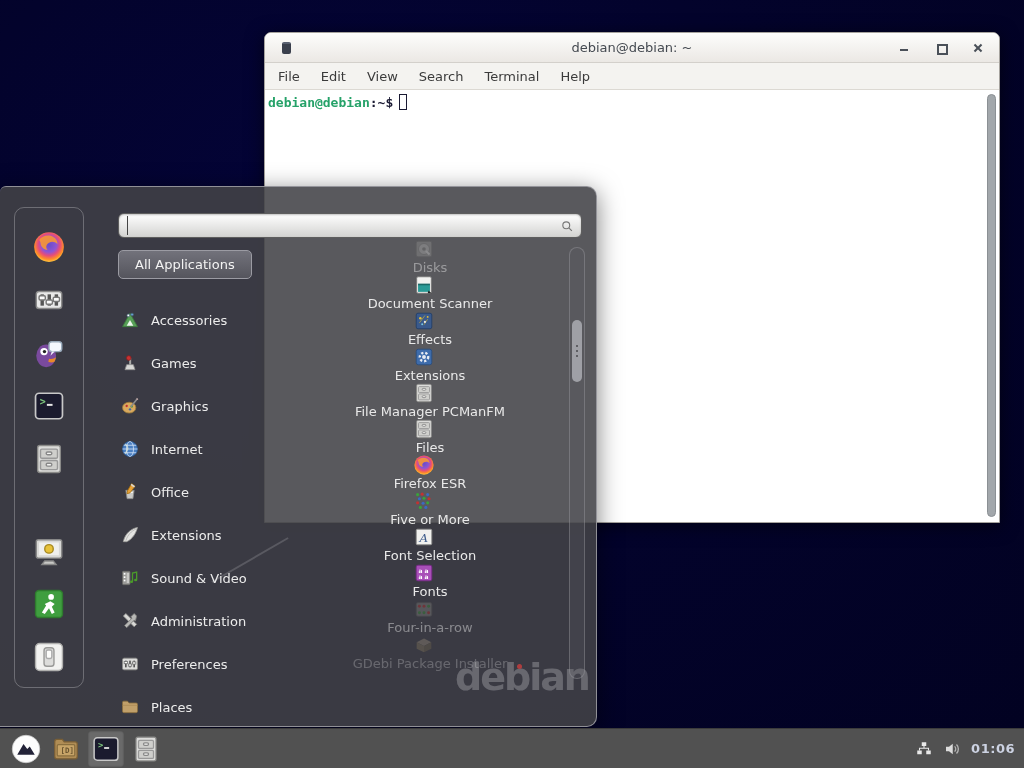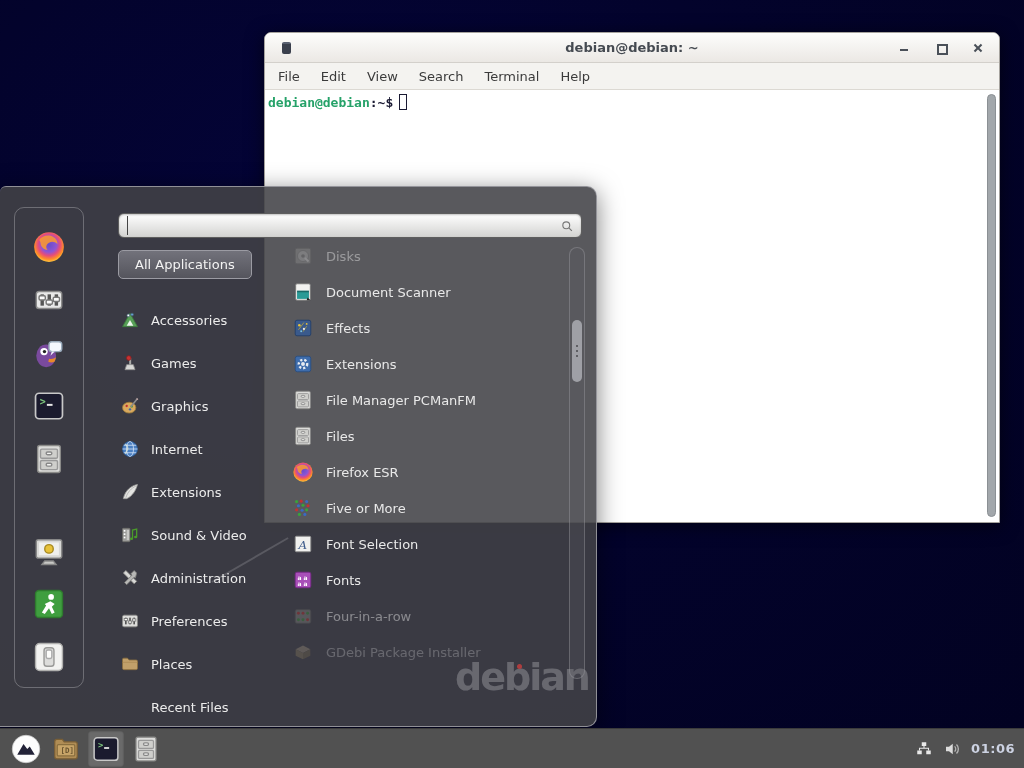--- a/index.html
+++ b/index.html
@@ -9,21 +9,21 @@
 
   
   .terminal-window { position:absolute; left:264px; top:32px; width:736px; height:491px;
     background:#ffffff; border:1px solid #a6a39e; border-radius:7px 7px 0 0;
     box-shadow:0 3px 18px rgba(0,0,0,0.55); z-index:1; }
   .titlebar { position:relative; height:30px; background:linear-gradient(#fdfdfc,#ebe8e4);
     border-bottom:1px solid #d3d0cb; border-radius:6px 6px 0 0; }
   .titlebar-appicon { position:absolute; left:17px; top:9px; width:9px; height:12px;
     background:#3a3f4c; border-radius:2px; border-top:2px solid #596070; }
   .window-title { position:absolute; left:0; right:0; text-align:center; line-height:30px;
-    font-size:13px; font-weight:bold; color:#454a51; }
+    font-size:13px; font-weight:normal; color:#454a51; }
   .window-controls { position:absolute; right:14px; top:0; height:30px; display:flex; align-items:center; gap:23px; }
   .wc { width:14px; height:14px; position:relative; cursor:default; }
   .wc-minimize::after { content:""; position:absolute; left:3px; top:8px; width:8px; height:2px; background:#4a5058; }
   .wc-maximize::after { content:""; position:absolute; left:3px; top:3px; width:7px; height:7px; border:2px solid #4a5058; }
   .wc-close::before, .wc-close::after { content:""; position:absolute; left:2px; top:6px; width:10px; height:2px; background:#4a5058; }
   .wc-close::before { transform:rotate(45deg); }
   .wc-close::after  { transform:rotate(-45deg); }
   .menubar { height:27px; background:#f4f3f0; border-bottom:1px solid #dcd9d3;
     display:flex; align-items:center; padding-left:11px; gap:17px; font-size:13px; color:#3b3b3b; }
   .menubar span { padding:0 2px; }
@@ -60,21 +60,21 @@
   .fav.after-gap { margin-top:39px; }
   .categories { position:absolute; left:116px; top:60px; width:172px; }
   .cat-selected { display:inline-flex; align-items:center; height:29px; margin:3px 0 16px 2px;
     padding:0 16px; background:linear-gradient(#72727b,#55555d); border:1px solid #9b9ba3;
     border-radius:5px; color:#f3f3f3; font-size:13px; cursor:pointer; }
   .cat-row { display:flex; align-items:center; height:36px; padding-left:4px;
     color:#ececec; font-size:13px; cursor:pointer;margin-top:7px; }
   .cat-ic { width:20px; height:20px; margin-right:11px; flex:none; }
   .apps { position:absolute; left:288px; top:51px; width:280px; }
   .app-row { display:flex; align-items:center; height:36px; padding-left:4px;
-    color:#e9e9e9; font-size:13px; cursor:pointer; }
+    color:#e9e9e9; font-size:13px; cursor:pointer;flex-direction:column; }
   .app-ic { width:22px; height:22px; margin-right:12px; flex:none; }
   .app-row.dim  { opacity:0.45; }
   .app-row.dim2 { opacity:0.26; }
   .app-scroll-track { position:absolute; left:569px; top:60px; width:16px; height:432px;
     border:1px solid rgba(172,172,178,0.35); border-radius:8px; background:rgba(92,92,98,0.25); }
   .app-scroll-thumb { position:absolute; left:2px; top:72px; width:10px; height:62px;
     background:#9fa0a6; border-radius:5px; }
   .thumb-grip { position:absolute; left:4px; top:25px; width:2px; height:12px;
     background:repeating-linear-gradient(#5f5f64 0 2px, transparent 2px 5px); }
   .ic { display:inline-block; }
@@ -232,20 +232,30 @@
         </div><div class="cat-row">
           <span class="ic cat-ic" style="width: 20px; height: 20px;">
             <svg viewBox="0 0 24 24">
               <circle cx="12" cy="12" r="9" fill="#4a7fc1" stroke="#2a5a96"></circle>
               <ellipse cx="12" cy="12" rx="4.2" ry="9" fill="none" stroke="#cfe0f5" stroke-width="1"></ellipse>
               <path d="M3 12h18M4.5 7.5h15M4.5 16.5h15" stroke="#cfe0f5" stroke-width="1" fill="none"></path>
               <path d="M6 6c3 2 4 4 3 7-.7 2-3 3-2 5" stroke="#e8f0d8" stroke-width="1.6" fill="none" opacity=".7"></path>
             </svg>
           </span>
           <span>Internet</span>
+        </div><div class="cat-row">
+          <span class="ic cat-ic" style="width: 20px; height: 20px;">
+            <svg viewBox="0 0 24 24">
+              <path d="M7 10h10l-1.5 10h-7z" fill="#c9c9c7" stroke="#8a8a88"></path>
+              <path d="M8.5 12.5h7" stroke="#fff" stroke-width="1"></path>
+              <path d="M14 2l4 3-6 8-3.5 1 .5-3.5z" fill="#e8a23a" stroke="#a8700a"></path>
+              <path d="M14 2l4 3-1.2 1.6-4-3z" fill="#d8d8d8"></path>
+            </svg>
+          </span>
+          <span>Office</span>
         </div><div class="cat-row">
           <span class="ic cat-ic" style="width: 20px; height: 20px;">
             <svg viewBox="0 0 24 24">
               <path d="M4 20C6 10 14 4 21 3c-2 7-6 14-13 17z" fill="#e4e4e2" stroke="#9a9a98"></path>
               <path d="M7 19C9 12 14 7 19 5" stroke="#b0b0ae" fill="none"></path>
             </svg>
           </span>
           <span>Extensions</span>
         </div><div class="cat-row">
           <span class="ic cat-ic" style="width: 20px; height: 20px;">

